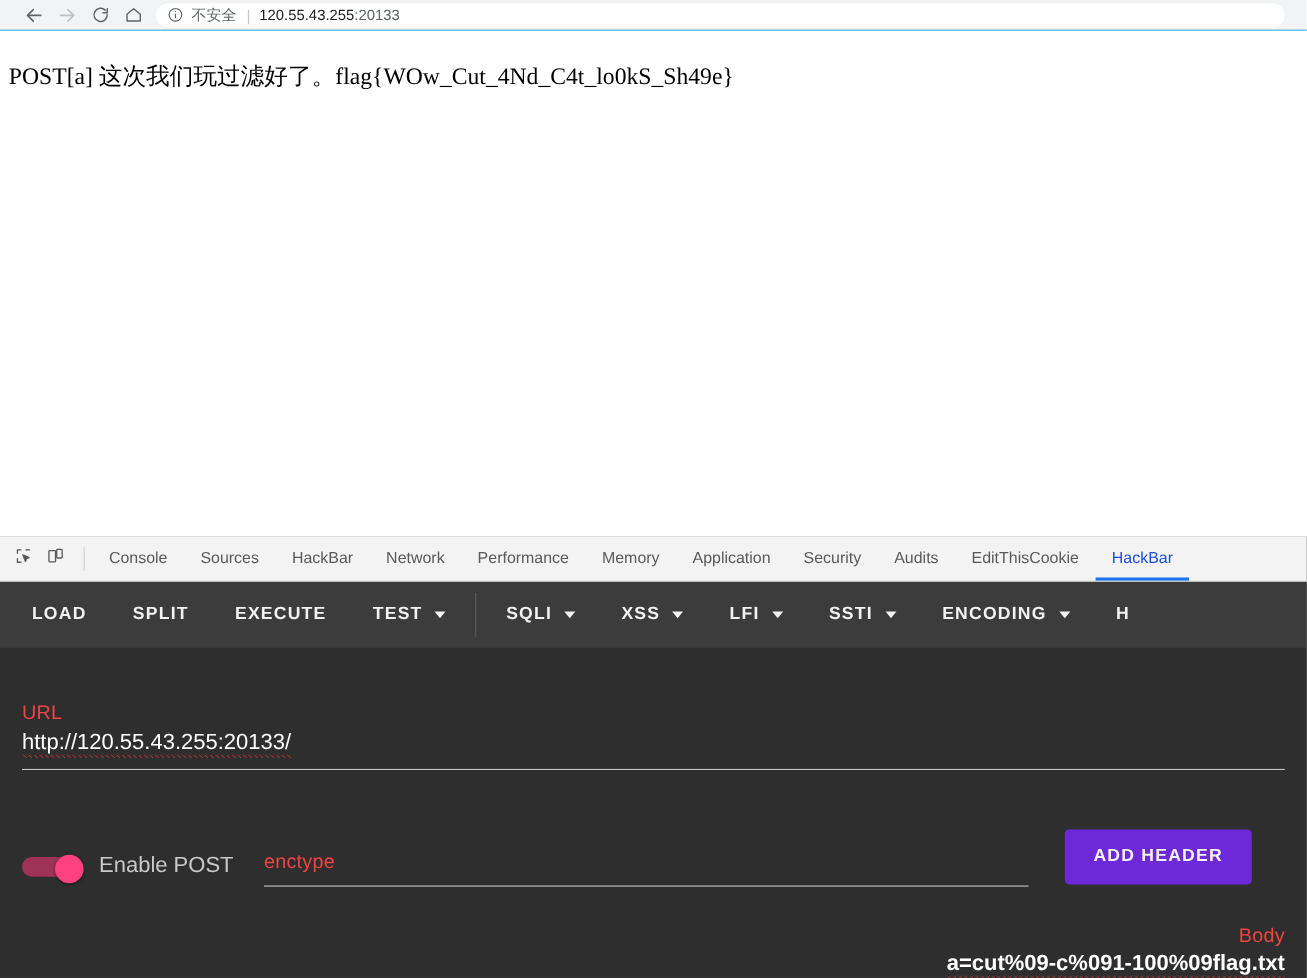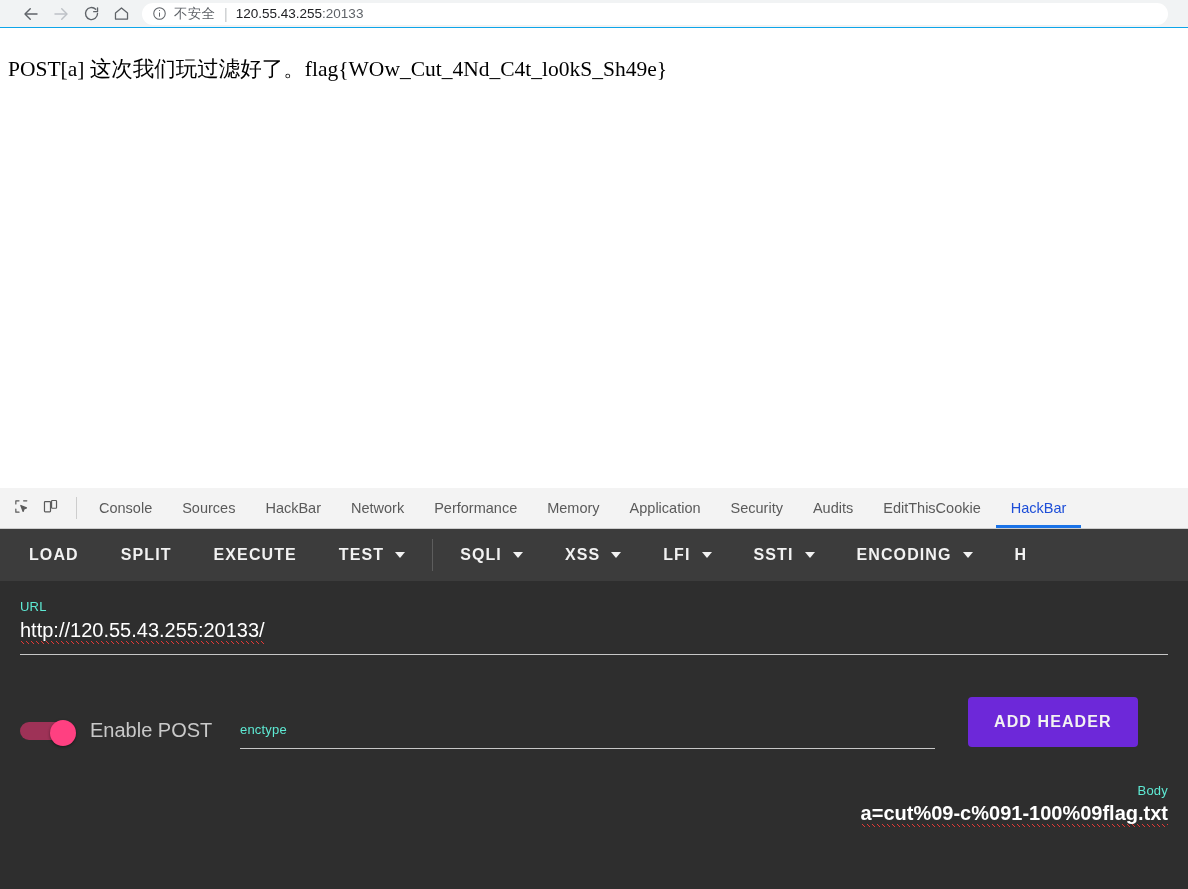--- a/index.html
+++ b/index.html
@@ -121,21 +121,21 @@
   .dt-tab.active::after {
     content: "";
     position: absolute;
     left: 0; right: 0; bottom: 0;
     height: 3px;
     background: #1a73e8;
   }
 
   
   .hb-toolbar {
-    height: 52px;
+    height: 60px;
     background: #3c3c3c;
     display: flex;
     align-items: center;
     flex: none;
     overflow: hidden;
     padding-left: 8px;
   }
   .hb-btn {
     display: flex;
     align-items: center;
@@ -166,23 +166,24 @@
 
   
   .hb-panel {
     flex: 1;
     background: #2e2e2e;
     padding: 0 20px;
     position: relative;
     overflow: hidden;
   }
   .field-label {
-    font-size: 13px;
-    color: #5eead4;
+    font-size: 18px;
+    color: #ef4444;
     letter-spacing: .2px;
+    margin-top: 31px;
   }
   .field-value {
     font-size: 20px;
     color: #ffffff;
     white-space: nowrap;
     line-height: 1.25;
   }
   .underline {
     height: 1px;
     background: #c7c7c7;

